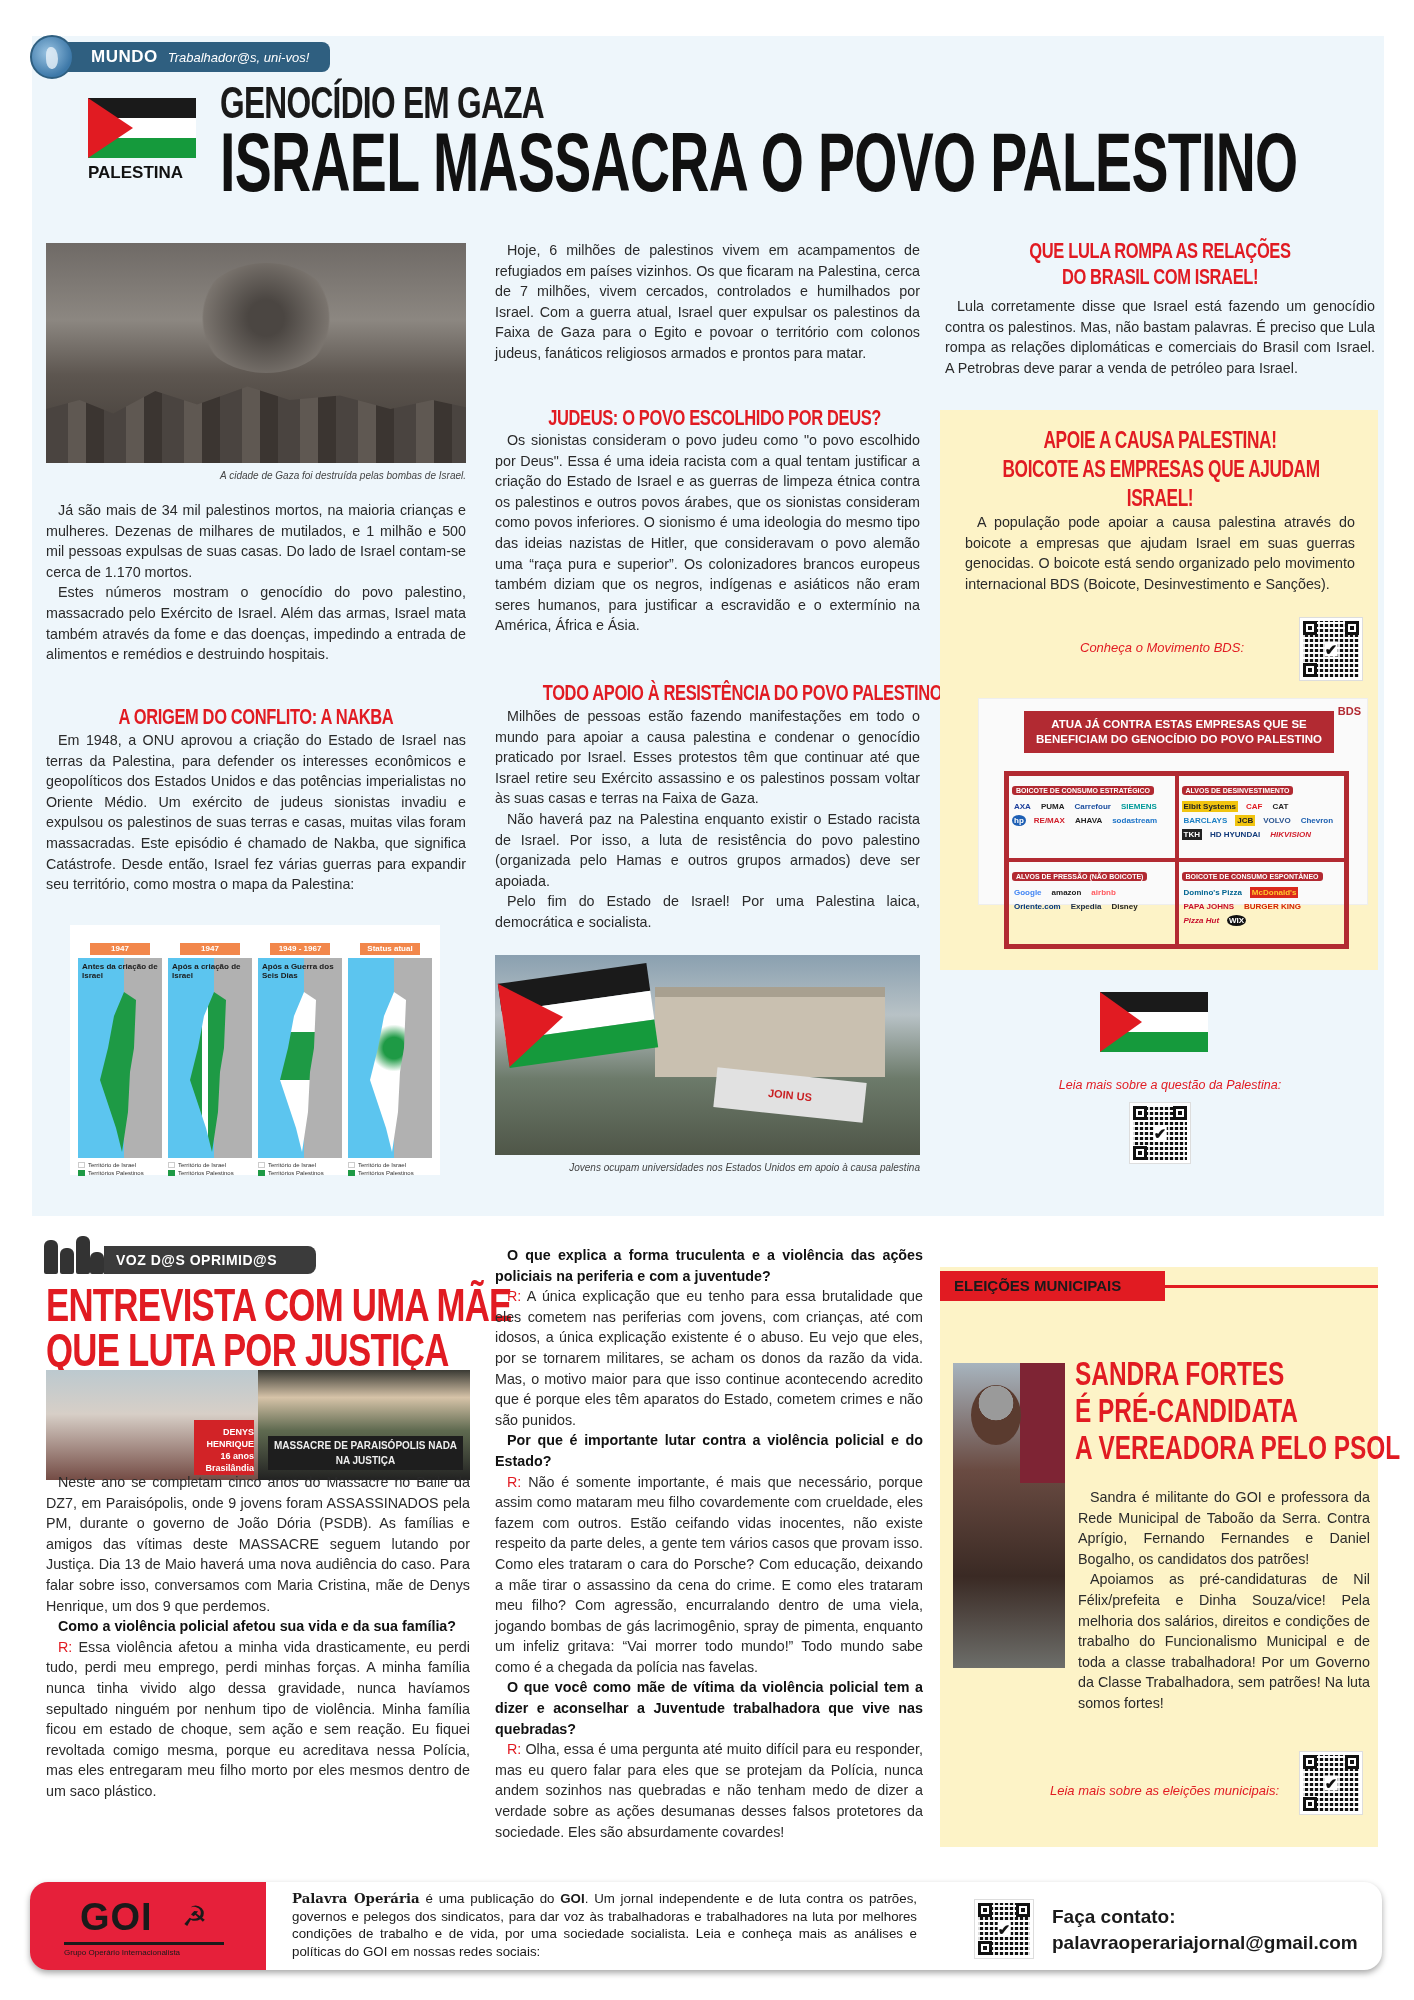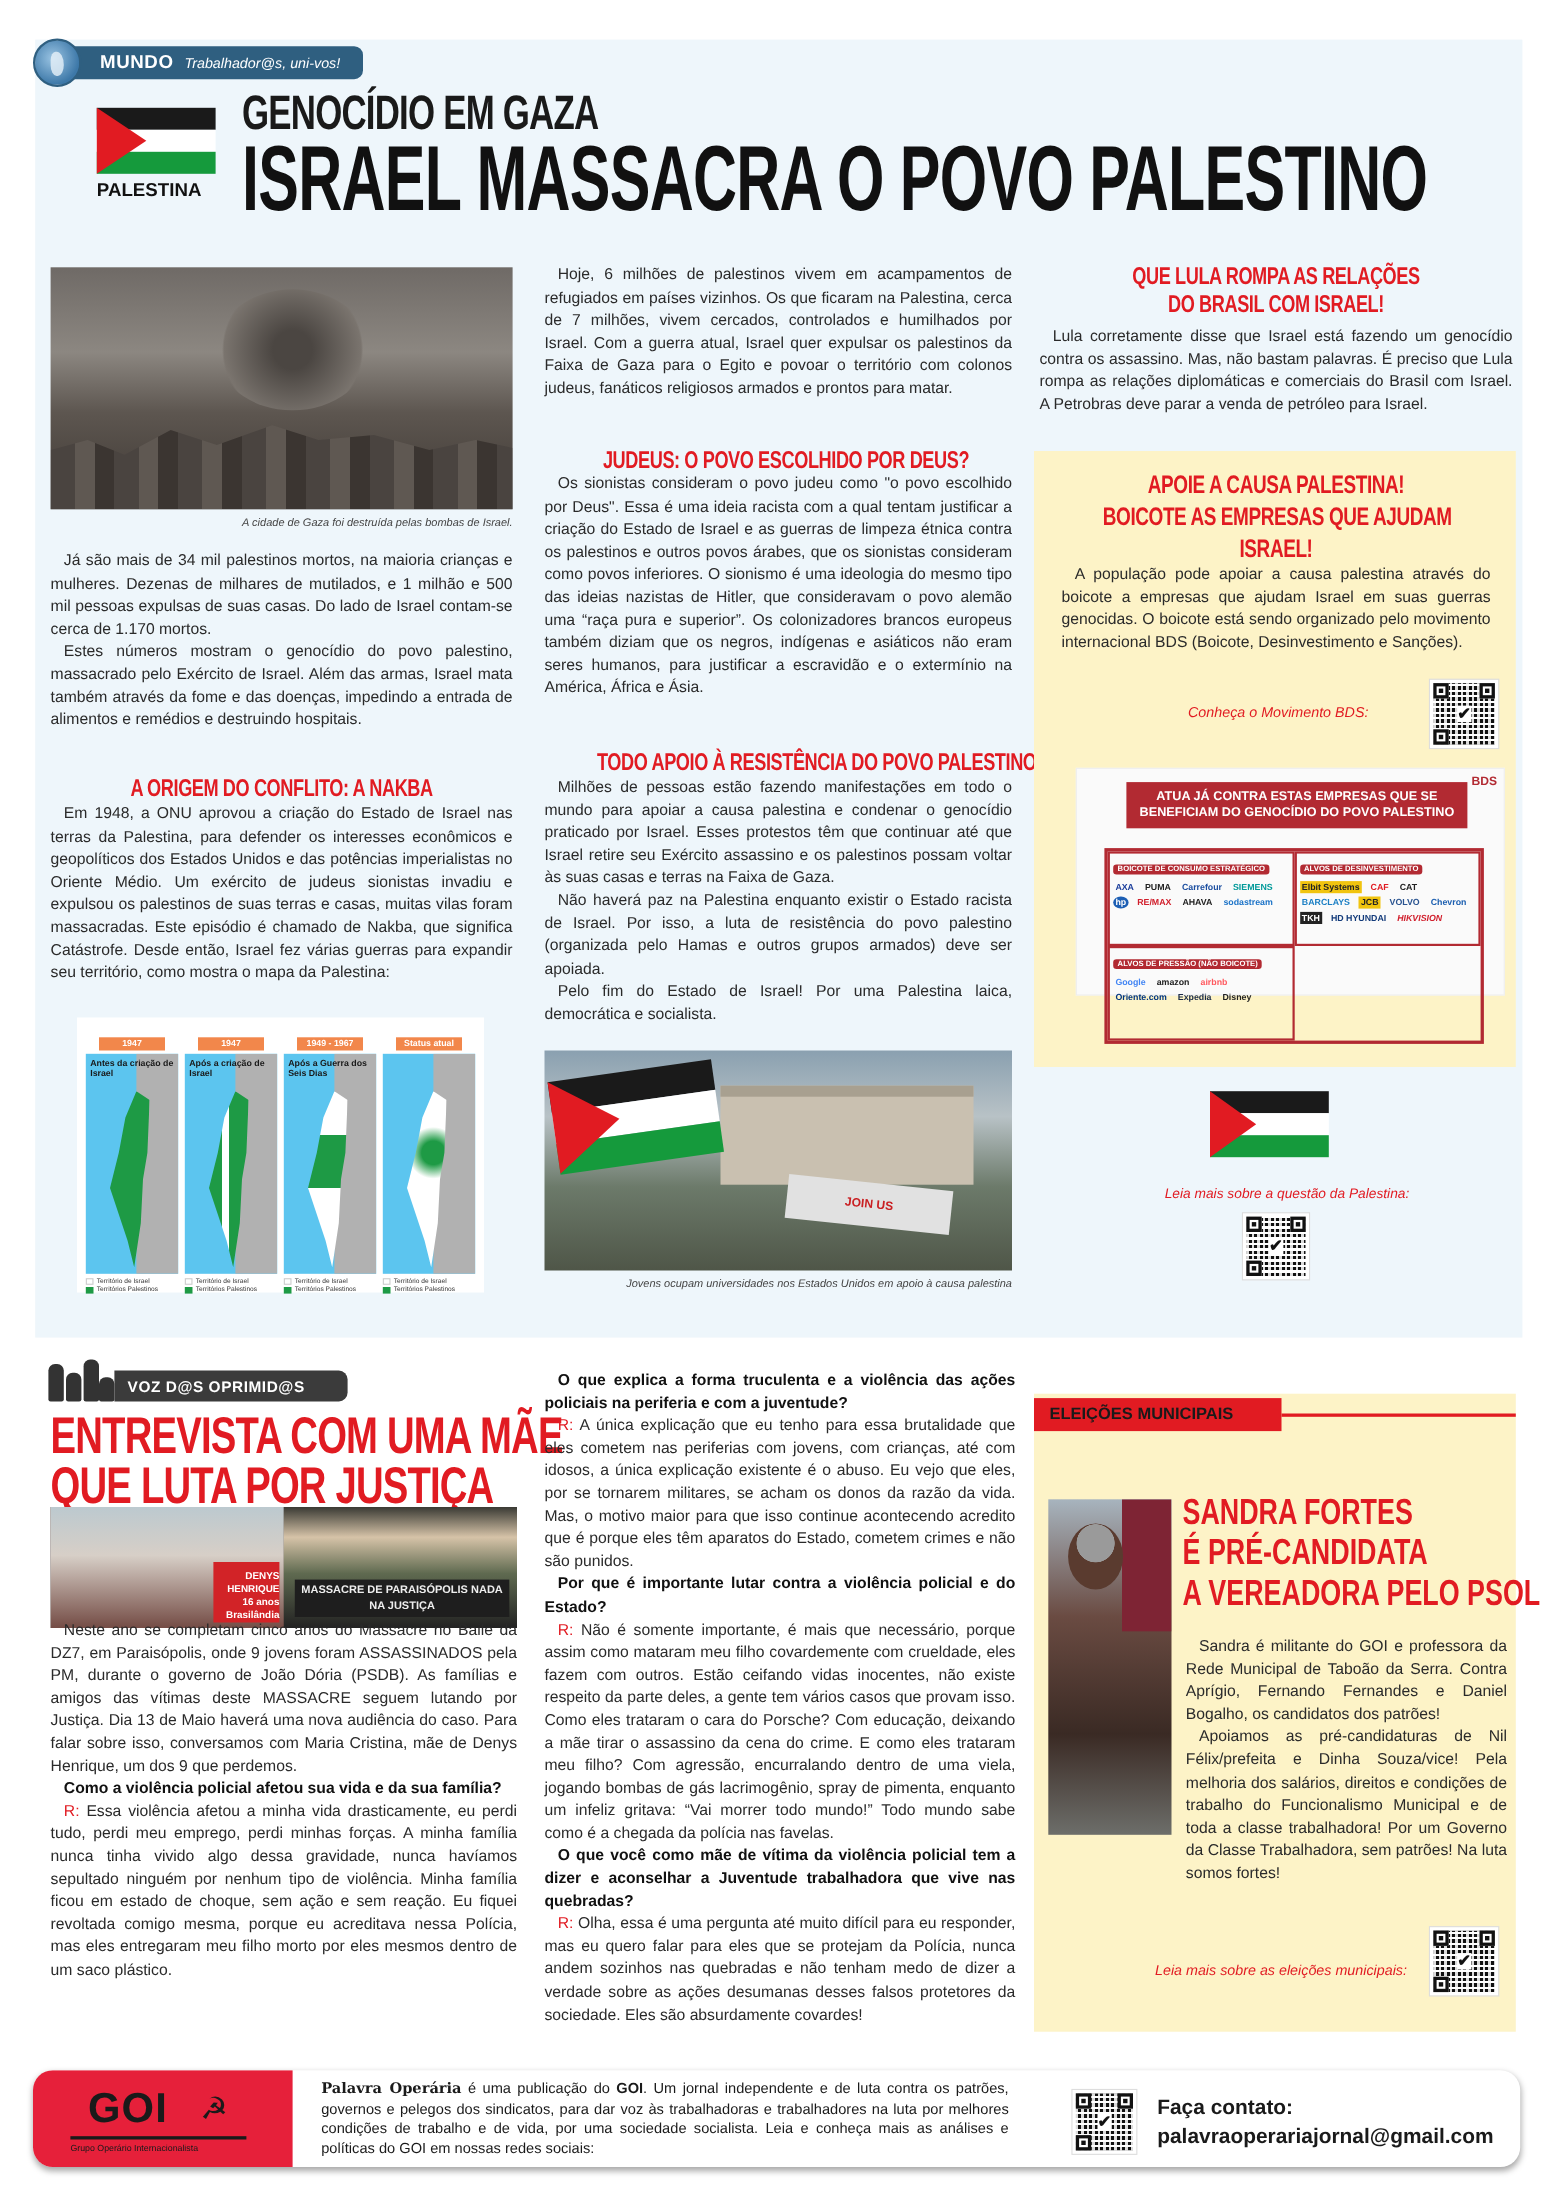--- a/index.html
+++ b/index.html
@@ -262,21 +262,21 @@
     </div>
   <div class="banner">JOIN US</div>
 </div>
 <div class="abs caption" style="left:495px; top:1162px; width:425px; text-align:right;">Jovens ocupam universidades nos Estados Unidos em apoio à causa palestina</div>
 
 <div class="abs" style="left:945px; top:238px; width:430px; font-size:22px; line-height:26px;">
   <span class="condensed-red">QUE LULA ROMPA AS RELAÇÕES</span>
   <span class="condensed-red">DO BRASIL COM ISRAEL!</span>
 </div>
 <div class="abs body-text" style="left:945px; top:296px; width:430px;">
-  <p>Lula corretamente disse que Israel está fazendo um genocídio contra os assassino. Mas, não bastam palavras. É preciso que Lula rompa as relações diplomáticas e comerciais do Brasil com Israel. A Petrobras deve parar a venda de petróleo para Israel.</p>
+  <p>Lula corretamente disse que Israel está fazendo um genocídio contra os palestinos. Mas, não bastam palavras. É preciso que Lula rompa as relações diplomáticas e comerciais do Brasil com Israel. A Petrobras deve parar a venda de petróleo para Israel.</p>
 </div>
 
 <div class="abs boycott-box"></div>
 <div class="abs" style="left:950px; top:426px; width:420px; font-size:23px; line-height:29px;">
   <span class="condensed-red">APOIE A CAUSA PALESTINA!</span>
   <span class="condensed-red">BOICOTE AS EMPRESAS QUE AJUDAM</span>
   <span class="condensed-red">ISRAEL!</span>
 </div>
 <div class="abs body-text" style="left:965px; top:512px; width:390px;">
   <p>A população pode apoiar a causa palestina através do boicote a empresas que ajudam Israel em suas guerras genocidas. O boicote está sendo organizado pelo movimento internacional BDS (Boicote, Desinvestimento e Sanções).</p>
@@ -325,20 +325,31 @@
       <span class="ctitle">ALVOS DE PRESSÃO (NÃO BOICOTE)</span>
       <div class="logos">
         <span style="color:#4285f4">Google</span>
         <span>amazon</span>
         <span style="color:#ff5a5f">airbnb</span>
         <span style="color:#003580">Oriente.com</span>
         <span style="color:#1a2b49">Expedia</span>
         <span>Disney</span>
       </div>
     </div>
+    <div class="bds-cell">
+      <span class="ctitle">BOICOTE DE CONSUMO ESPONTÂNEO</span>
+      <div class="logos">
+        <span style="color:#006491">Domino's Pizza</span>
+        <span style="background:#da291c;color:#ffc72c">McDonald's</span>
+        <span style="color:#c8102e">PAPA JOHNS</span>
+        <span style="color:#d62300">BURGER KING</span>
+        <span style="color:#c8102e;font-style:italic">Pizza Hut</span>
+        <span style="background:#111;color:#fff;border-radius:50%">WIX</span>
+      </div>
+    </div>
   </div>
 </div>
 
 <div class="flag flag-small">
   <div class="s1"></div>
     <div class="s2"></div>
     <div class="s3"></div>
     <div class="tri" style="border-top-width:30px;border-bottom-width:30px;border-left-width:42px;"></div>
 </div>
 <div class="abs leia-palestina">Leia mais sobre a questão da Palestina:</div>

